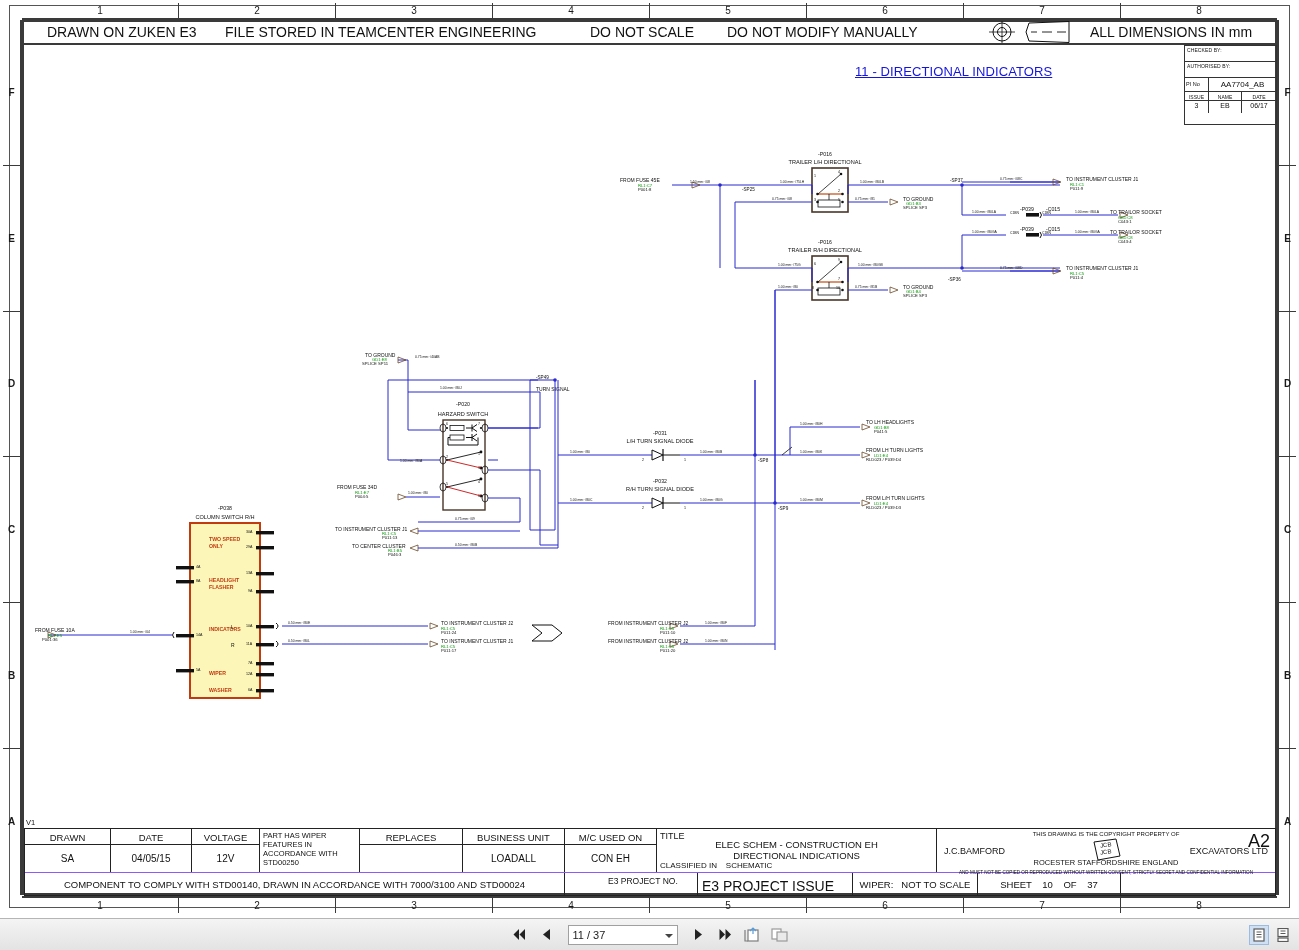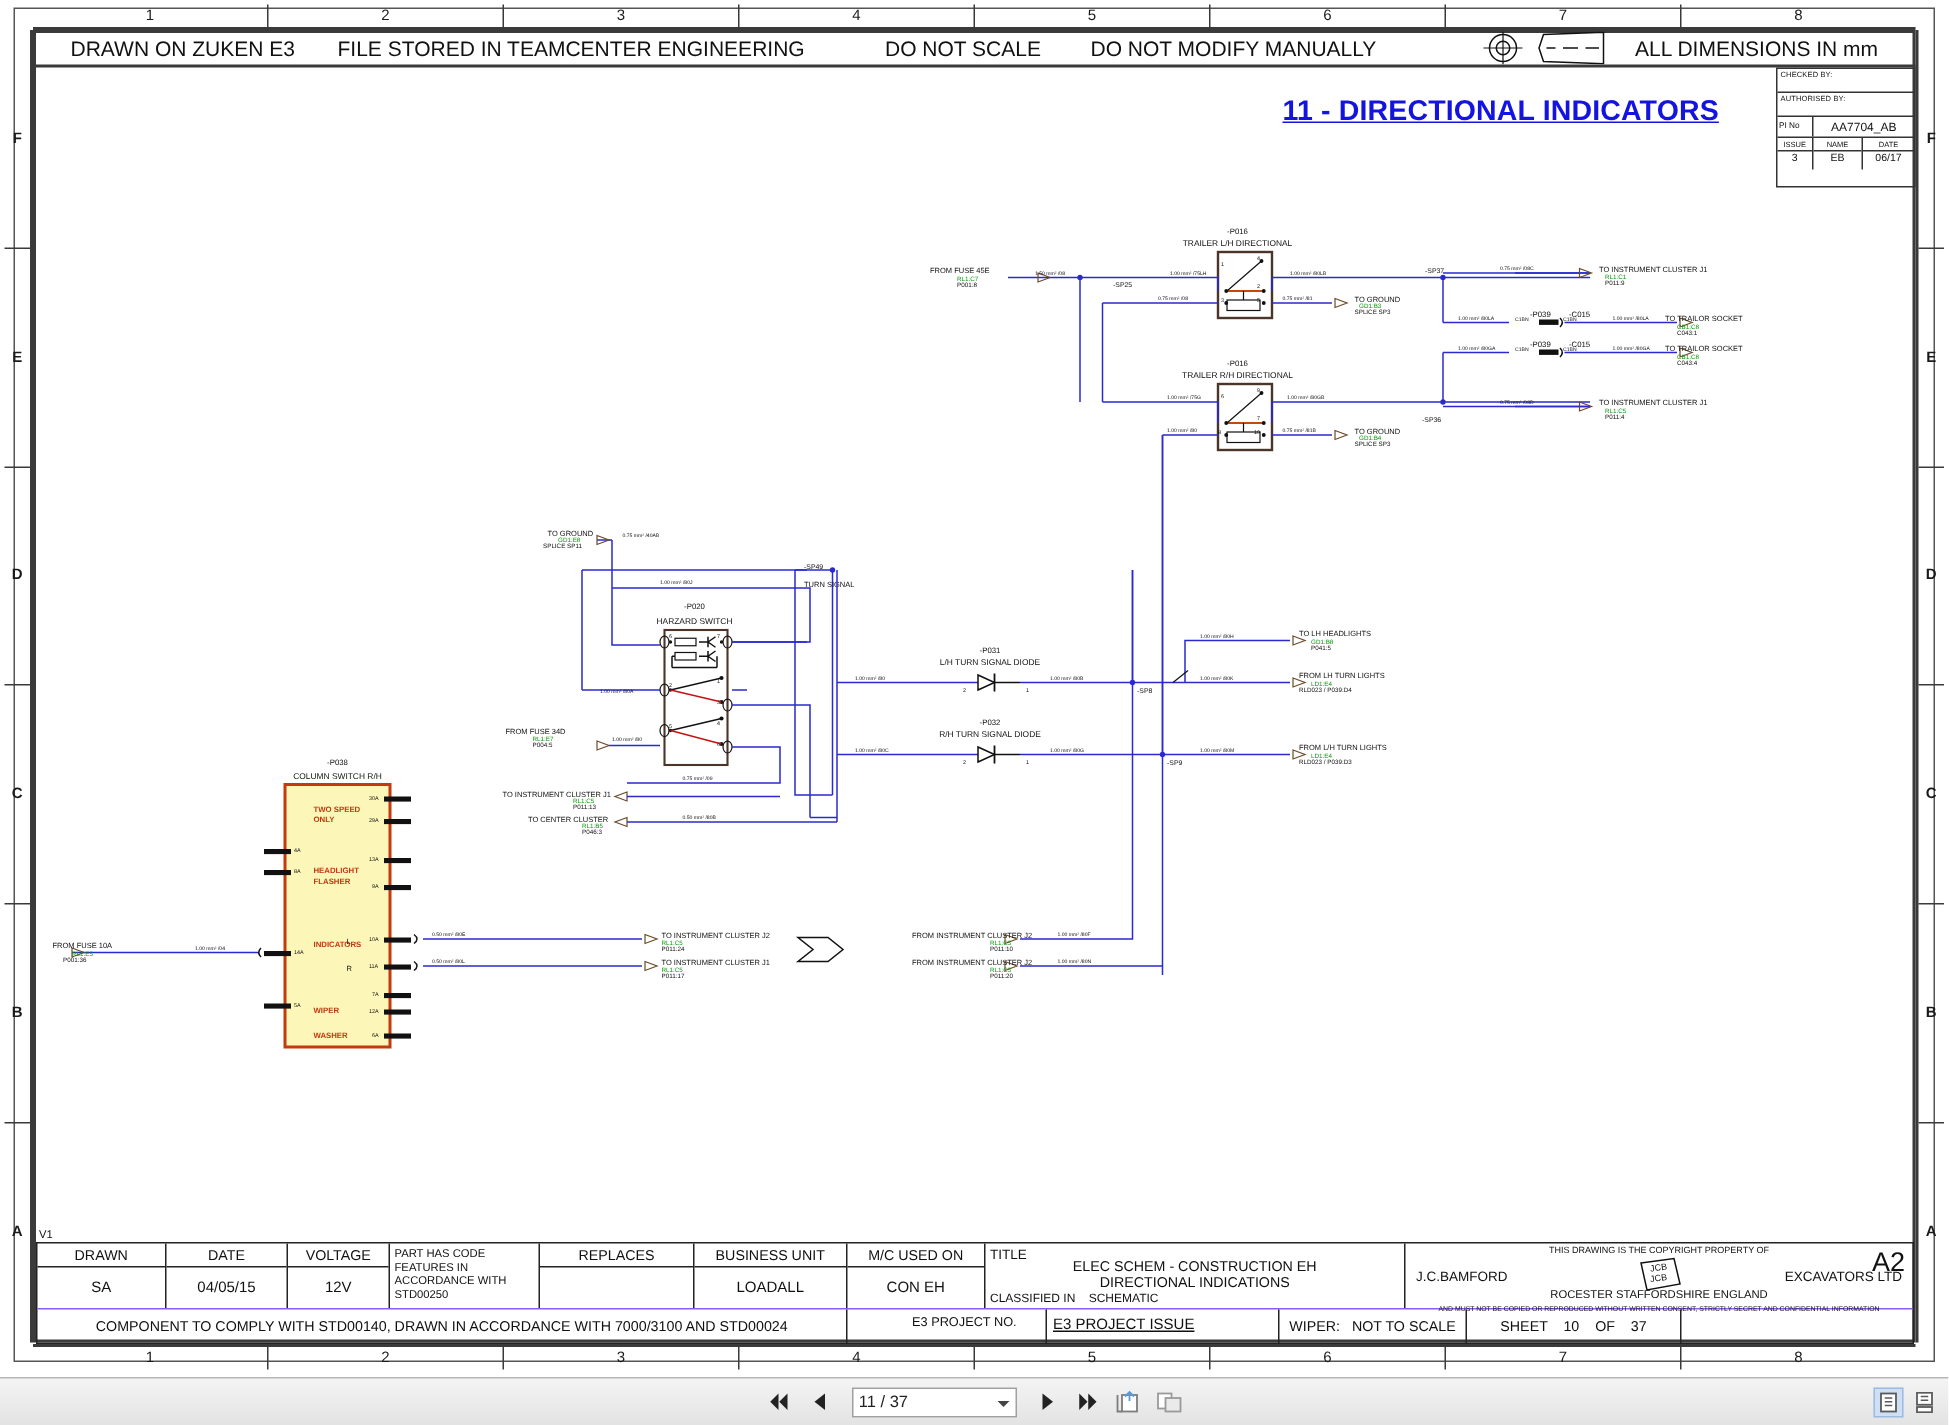--- a/index.html
+++ b/index.html
@@ -80,22 +80,22 @@
   .rev-pi .c2 { flex:1; text-align:center; padding:2px 0; font-size:8px; }
   .rev-tbl { display:flex; }
   .rev-tbl .c { border-right:1px solid #333; text-align:center; }
   .rev-tbl .c:last-child { border-right:none; }
   .rev-hd { font-size:5px; height:9px; padding-top:1.5px; border-bottom:1px solid #333;}
   .rev-vl { font-size:7px; height:12px; padding-top:1px; }
 
   
   .sch-title {
     position: absolute; left: 855px; top: 64px;
-    font-size: 19px; color: #1414e0; text-decoration: underline;
-    font-weight: bold; letter-spacing: .1px;
+    font-size: 13px; color: #1414e0; text-decoration: underline;
+    font-weight: normal; letter-spacing: .1px;
   }
 
   
   #schematic { position:absolute; left:0; top:0; width:1299px; height:918px; }
 
   
   .tblock {
     position: absolute; left: 24px; top: 828px; width: 1252px; height: 68px;
     border: 1px solid #222; font-size: 9px; color: #111;
   }
@@ -680,21 +680,21 @@
         </div>
         <div class="tb-cell" style="width:81px">
           <div class="tb-hd">DATE</div>
           <div class="tb-val">04/05/15</div>
         </div>
         <div class="tb-cell" style="width:68px">
           <div class="tb-hd">VOLTAGE</div>
           <div class="tb-val">12V</div>
         </div>
         <div class="tb-cell" style="width:100px">
-          <div class="tb-multiline">PART HAS CODE FEATURES IN ACCORDANCE WITH STD00250</div>
+          <div class="tb-multiline">PART HAS WIPER FEATURES IN ACCORDANCE WITH STD00250</div>
         </div>
         <div class="tb-cell" style="width:103px">
           <div class="tb-hd">REPLACES</div>
           <div class="tb-val"></div>
         </div>
         <div class="tb-cell" style="width:102px">
           <div class="tb-hd">BUSINESS UNIT</div>
           <div class="tb-val">LOADALL</div>
         </div>
         <div class="tb-cell" style="width:92px">
@@ -726,21 +726,21 @@
             <span>EXCAVATORS LTD</span>
           </div>
           <div class="l3">ROCESTER    STAFFORDSHIRE    ENGLAND</div>
           <div class="l4">AND MUST NOT BE COPIED OR REPRODUCED WITHOUT WRITTEN CONSENT, STRICTLY SECRET AND CONFIDENTIAL INFORMATION</div>
         </div>
       </div>
 
       <div class="tb-r2">
         <div class="tb-cell" style="width:540px; text-align:center; font-size:9.5px; padding-top:6px;">COMPONENT TO COMPLY WITH STD00140, DRAWN IN ACCORDANCE WITH 7000/3100 AND STD00024</div>
         <div class="tb-cell" style="width:92px; font-size:8.5px; padding:3px 2px;margin-left:41px;">E3 PROJECT NO.</div>
-        <div class="tb-cell" style="width:155px; font-size:10px; padding:5px 4px;text-decoration:underline;">E3 PROJECT ISSUE</div>
+        <div class="tb-cell" style="width:155px; font-size:14px; padding:5px 4px;">E3 PROJECT ISSUE</div>
         <div class="tb-cell" style="width:125px; font-size:9.5px; padding-top:6px; text-align:center;">
           <span>WIPER:</span>
           &nbsp;
           <span>NOT TO SCALE</span>
         </div>
         <div class="tb-cell" style="width:143px; font-size:9.5px; padding-top:6px; text-align:center;">
           <span>SHEET</span>
           &nbsp;&nbsp;
           <span>10</span>
           &nbsp;&nbsp;

